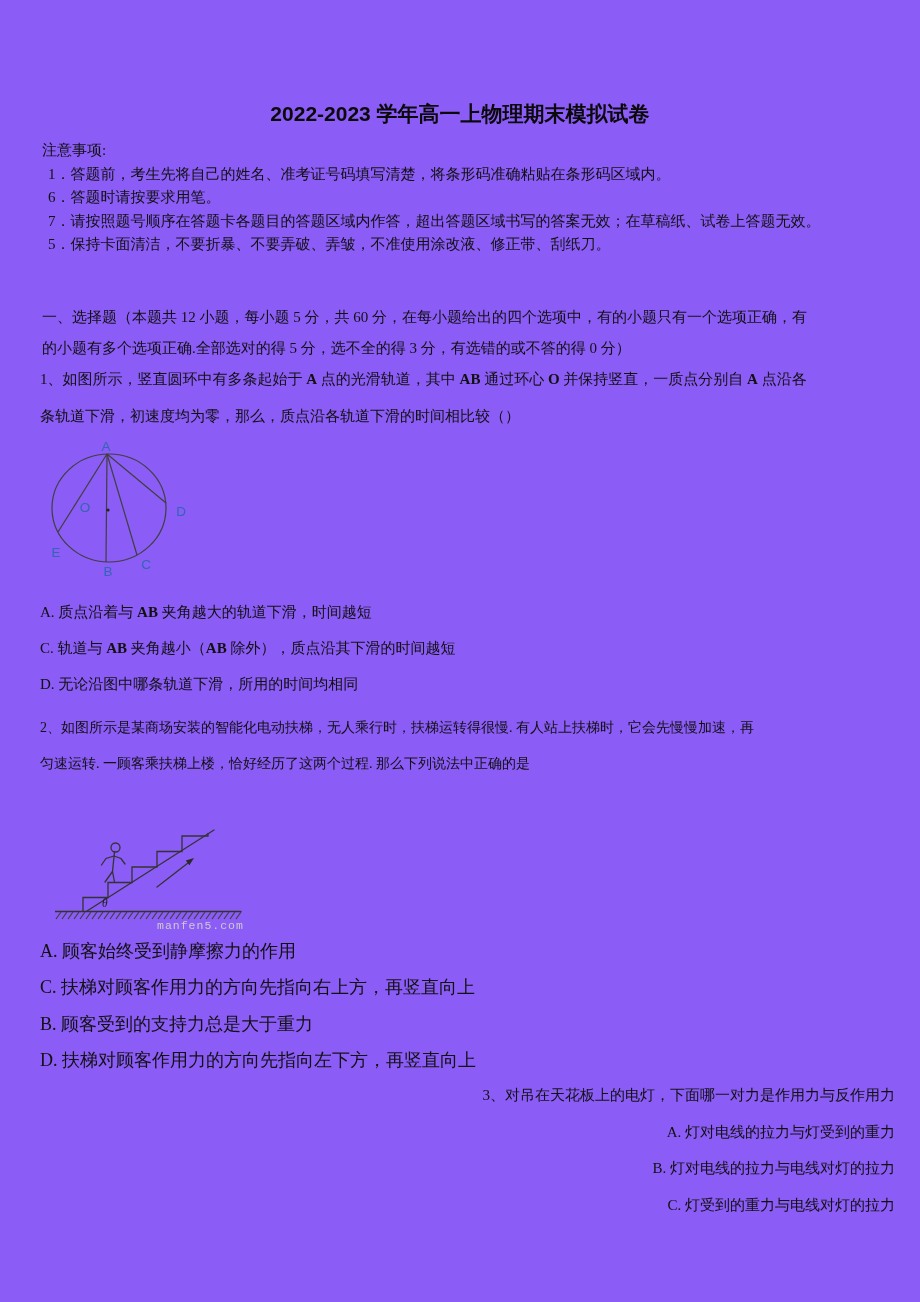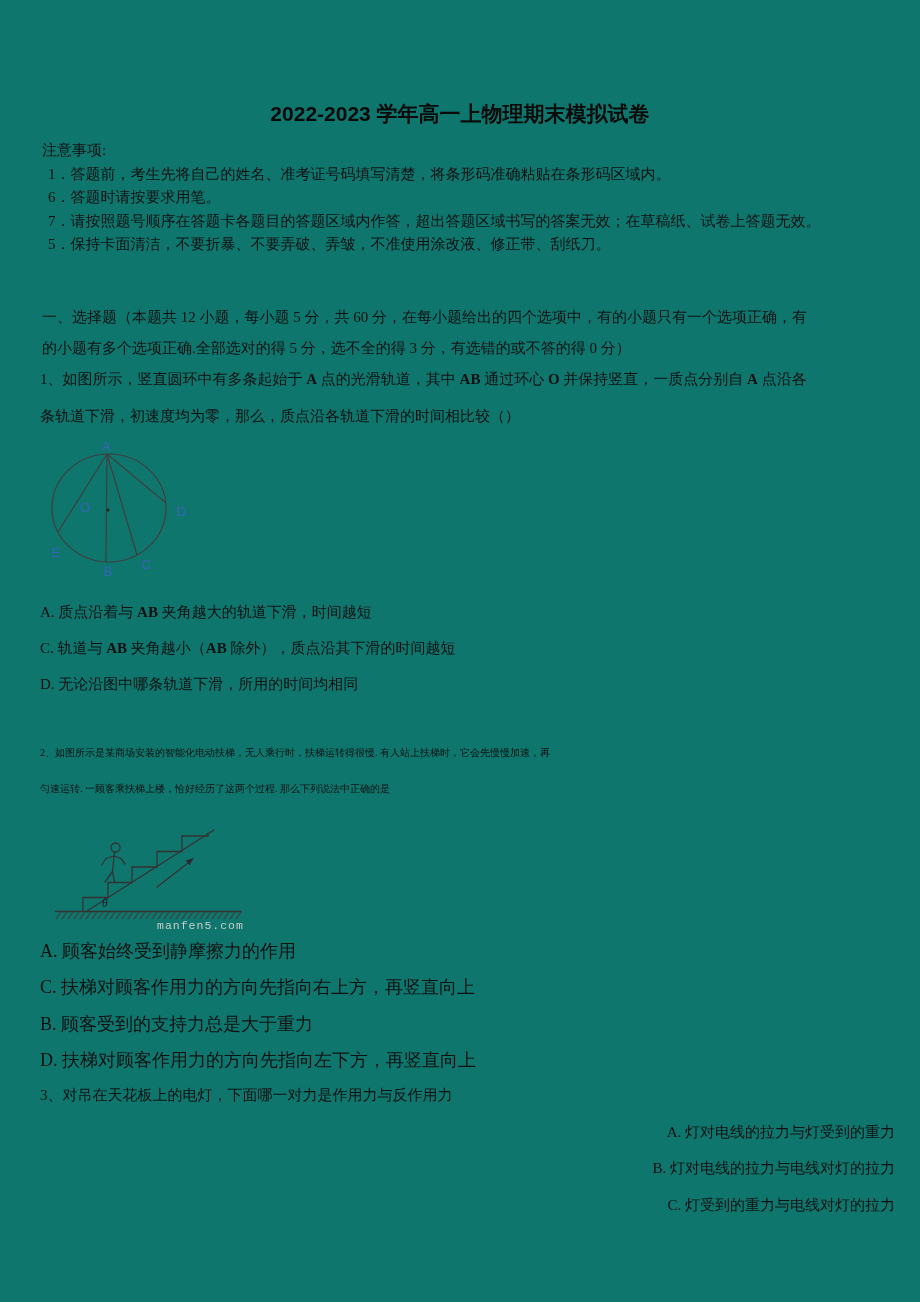--- a/index.html
+++ b/index.html
@@ -1,35 +1,35 @@
 <!DOCTYPE html>
 <html><head>
 <meta charset="utf-8">
 <style>
   * { margin:0; padding:0; box-sizing:border-box; }
   html,body { background:#888; }
   .page {
     position:relative; width:920px; height:1302px; margin:0 auto;
-    background:#0f766e; overflow:hidden;
+    background:#8b5cf6; overflow:hidden;
     font-family:"Liberation Serif","DejaVu Serif",serif;
     color:#111111;
   }
   .title {
     position:absolute; left:0; top:100px; width:920px;
     text-align:center; font-family:"Liberation Sans","DejaVu Sans",sans-serif;
     font-weight:700; font-size:21px; line-height:28px; color:#0a0a0a;
   }
   .notes { position:absolute; left:42px; top:139px; width:850px; font-size:15px; line-height:23.5px; }
   .notes .item { padding-left:6px; }
   .section-head { position:absolute; left:42px; top:302px; width:850px; font-size:15px; line-height:31px; }
   .q1-text { position:absolute; left:40px; top:361px; width:855px; font-size:15px; line-height:37px; }
-  .q2-text { position:absolute; left:40px; top:735px; width:855px; font-size:10px; line-height:36px; }
+  .q2-text { position:absolute; left:40px; top:710px; width:855px; font-size:14px; line-height:36px; }
   .q1-options { position:absolute; left:40px; top:594px; width:855px; font-size:15px; line-height:36px; }
   .q2-options { position:absolute; left:40px; top:933px; width:855px; font-size:18px; line-height:36.3px; }
-  .q3-text { position:absolute; left:40px; top:1077px; width:855px; font-size:15px; line-height:36px; }
+  .q3-text { position:absolute; left:40px; top:1077px; width:855px; font-size:15px; line-height:36px;text-align:right; }
   .q3-options { position:absolute; left:40px; top:1114px; width:855px; font-size:15px; line-height:36.4px;text-align:right; }
   .bold { font-weight:700; }
   .fig1 { position:absolute; left:40px; top:436px; }
   .fig2 { position:absolute; left:55px; top:825px; }
   .fig1 .fig1-label {
     font-family:"Liberation Sans","DejaVu Sans",sans-serif;
     font-size:13.5px; fill:#3465b4;
   }
   .fig2 .theta {
     font-family:"Liberation Serif","DejaVu Serif",serif;

